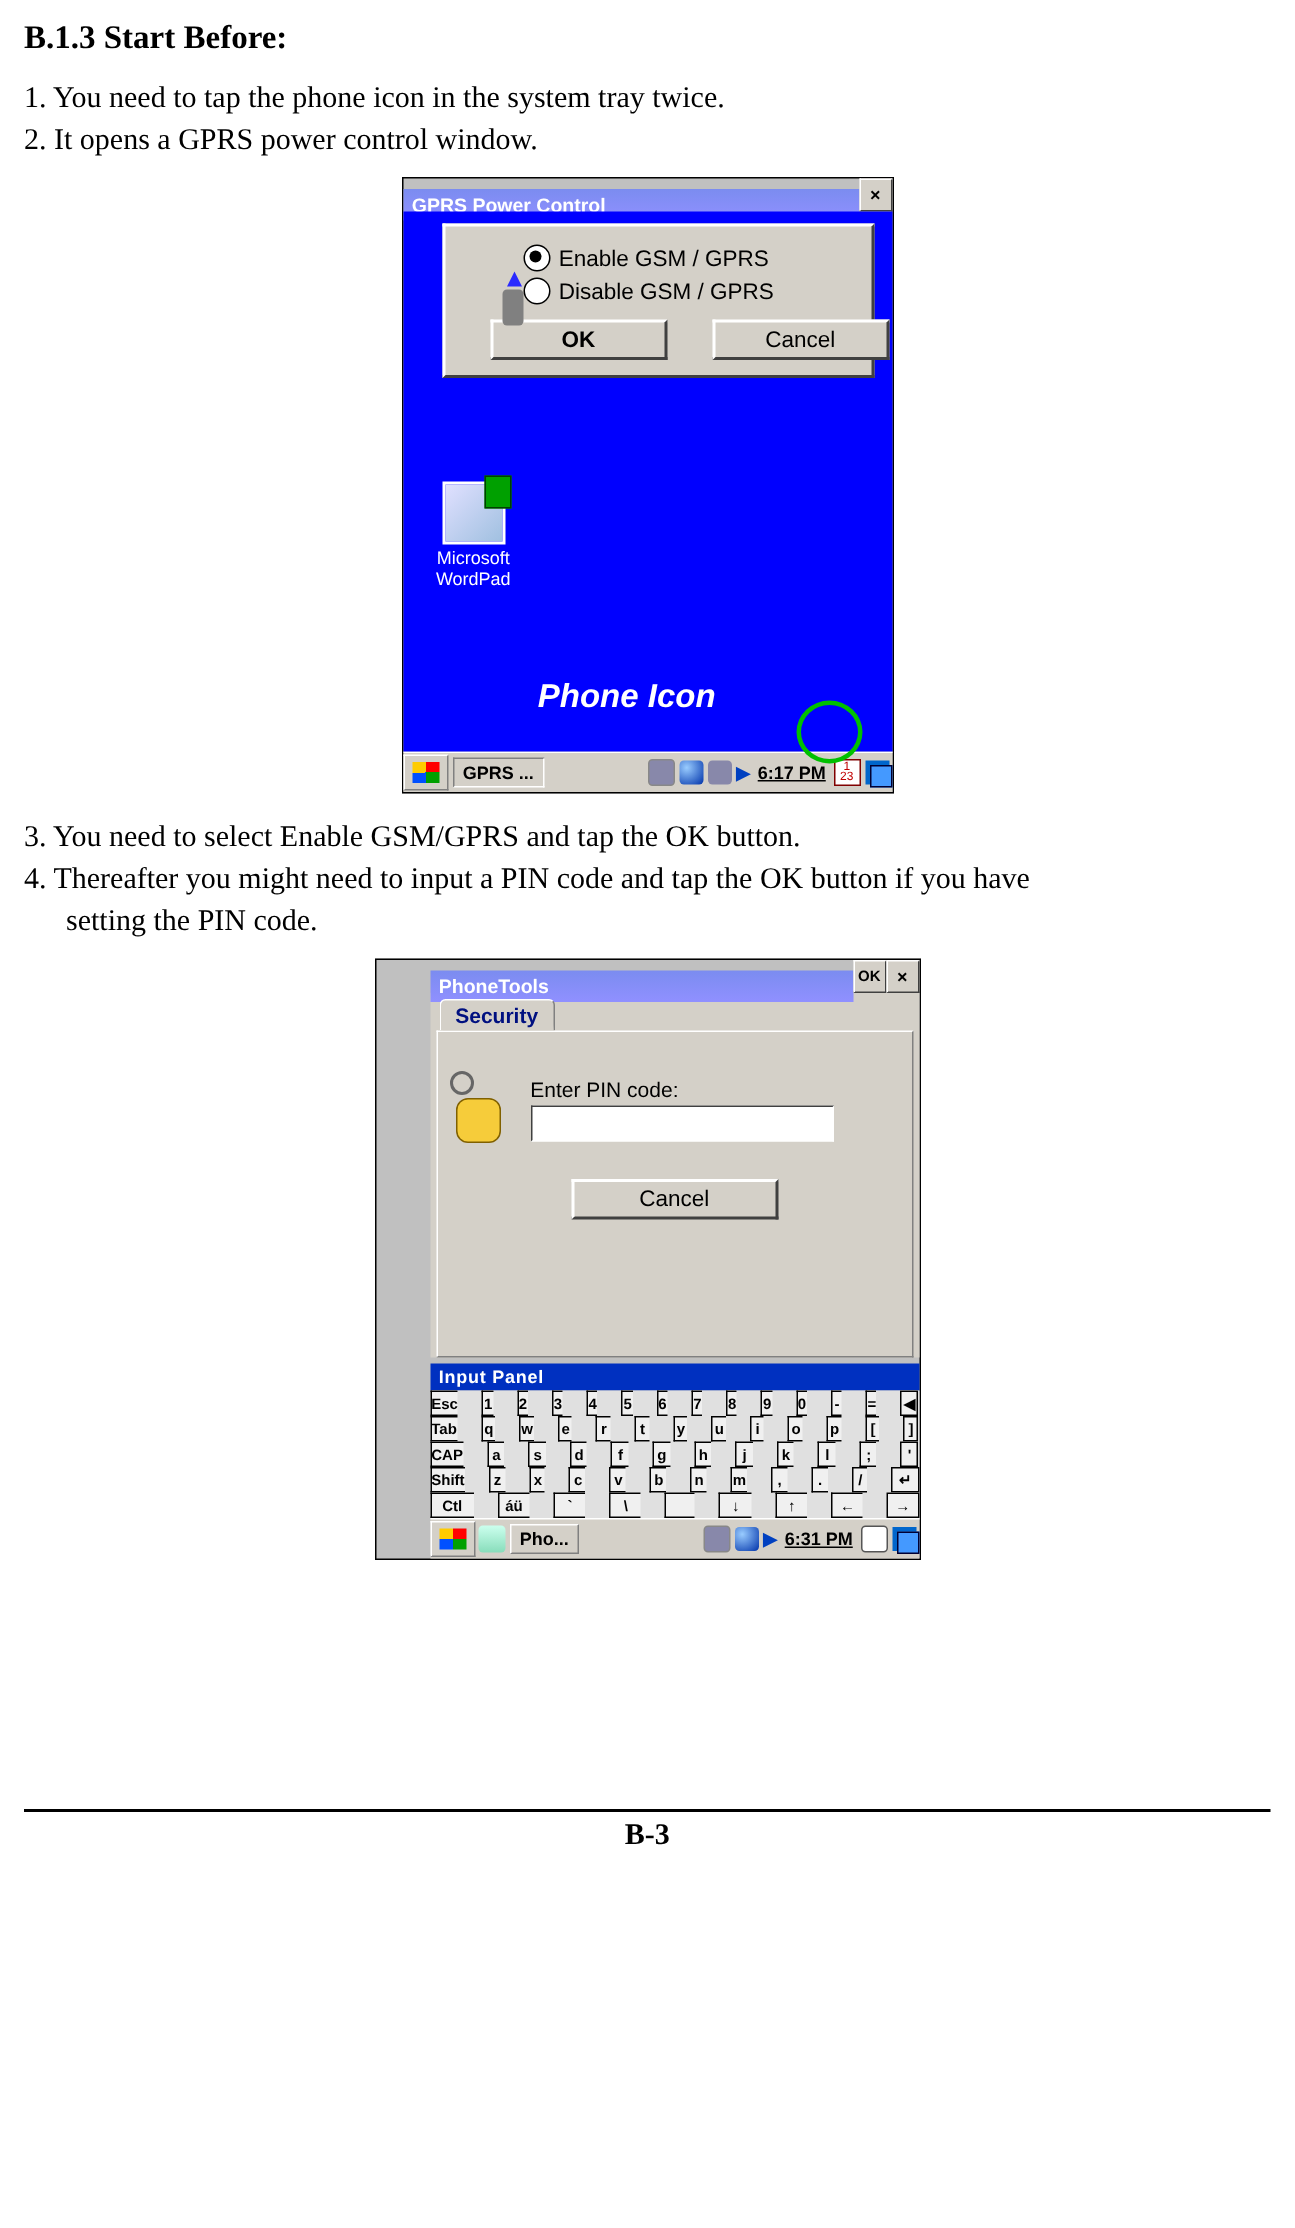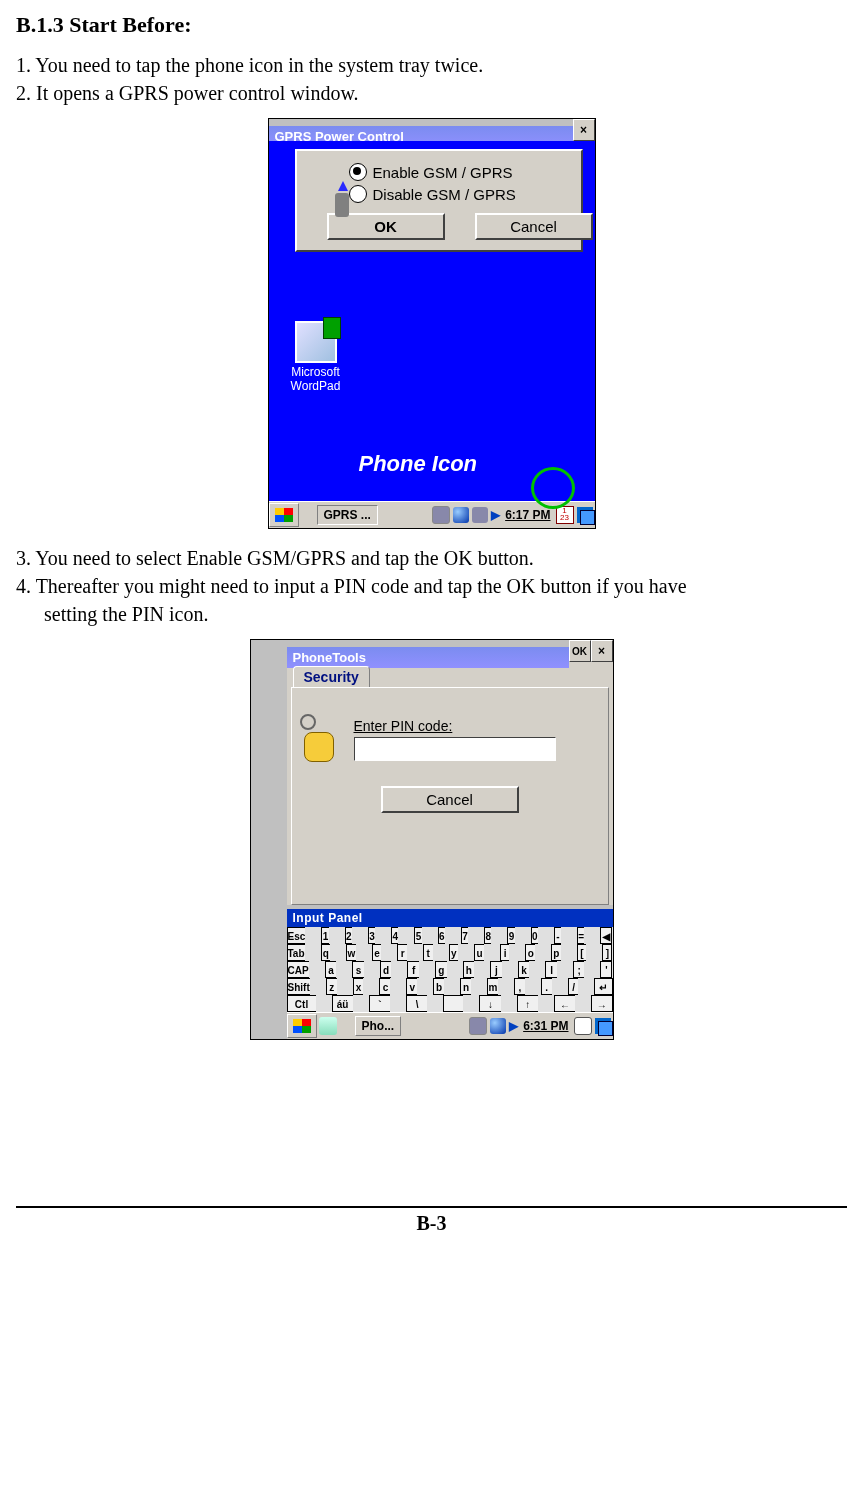--- a/index.html
+++ b/index.html
@@ -113,21 +113,21 @@
 
   .taskbar {
     height: 26px; background:#d4d0c8; display:flex; align-items:center; font-size:12px;
     border-top: 1px solid #fff;
   }
   .taskbar .start { width:28px; height:22px; display:flex; align-items:center; justify-content:center; border:1px solid #fff; border-right-color:#808080; border-bottom-color:#808080;}
   .taskbar .winflag { width:18px; height:14px; background:conic-gradient(#ff0000 0 25%, #00a000 0 50%, #0050ff 0 75%, #ffcc00 0); }
   .taskbar .taskbtn {
     background:#d4d0c8; border-top:1px solid #fff; border-left:1px solid #fff;
     border-right:1px solid #808080; border-bottom:1px solid #808080;
-    padding: 2px 6px; margin-left:18px; font-weight:bold;
+    padding: 2px 6px; margin-left:3px; font-weight:bold;
   }
   .taskbar.tb1 .taskbtn { border-top-color:#808080; border-left-color:#808080; border-right-color:#fff; border-bottom-color:#fff;} 
   .taskbar .flex { flex:1; }
   .taskbar .tray { display:flex; align-items:center; gap:3px; padding-right:2px; }
   .taskbar .ico { width:16px; height:16px; background:#88a; border-radius:3px;}
   .taskbar .globe { background: radial-gradient(circle at 30% 30%, #9cf, #03a);}
   .taskbar .arrow { color:#0040c0; font-weight:bold;}
   .taskbar .clock { font-weight:bold; margin: 0 2px; text-decoration: underline;}
   .taskbar .cal { width:16px;height:16px; background:#fff; border:1px solid #800000; font-size:8px; text-align:center; line-height:7px; color:#c00000;}
   .taskbar .stack { width:16px;height:16px; background:linear-gradient(#06c,#06c); position:relative;}
@@ -150,21 +150,21 @@
   }
   .panel2 {
     border:1px solid #808080; border-top-color:#fff; border-left-color:#fff;
     margin: 0 4px 4px 4px; padding: 30px 12px 16px 12px; background:#d4d0c8;
     min-height: 170px;
   }
   .pinrow { display:flex; align-items:flex-start; gap:10px; }
   .keys-icon { width:40px; height:40px; }
   .keys-icon .key { width:28px;height:28px;border-radius:8px;background:#f6cc3a;border:1px solid #806000;}
   .keys-icon .ring { width:12px;height:12px;border:2px solid #666;border-radius:50%;display:inline-block;vertical-align:top;margin-top:-4px;margin-left:-4px;}
-  .pin-col { flex:1;text-decoration:underline; }
+  .pin-col { flex:1; }
   .pin-label { font-size:14px; margin-bottom:3px; }
   .pin-input { width: 200px; height: 22px; border-top:1px solid #404040; border-left:1px solid #404040; border-right:1px solid #fff; border-bottom:1px solid #fff; background:#fff; display:inline-block;}
   .cancel-wrap { text-align:center; margin-top: 22px; }
 
   .sip-title { background:#0030c0;color:#fff;font-weight:bold;padding:2px 6px; font-size:12px; letter-spacing:.5px;}
   .kb { background:#e0e0e0; font-size:10px; font-weight:bold; color:#000; }
   .kb-row { display:flex;gap:16px; }
   .kb-key {
     border:1px solid #000; border-right:0;
     text-align:center;
@@ -244,21 +244,21 @@
         <div class="cal"><span>1</span><br><span>23</span></div>
         <div class="stack"></div>
       </div>
     </div>
   </div>
 </div>
 
 <p class="step">3. You need to select Enable GSM/GPRS and tap the OK button.</p>
 <p class="step">4. Thereafter you might need to input a PIN code and tap the OK button if you have</p>
 <p class="step">
-    <span class="indent">setting the PIN icon.</span>
+    <span class="indent">setting the PIN code.</span>
   </p>
 
 <div class="fig-wrap">
   <div class="device dev2">
     <div class="ttlbar">
       <div class="ttl">PhoneTools</div>
       <div class="btn-sq" style="font-size:10px">OK</div>
       <div class="btn-sq">×</div>
     </div>
     <div class="workarea">

